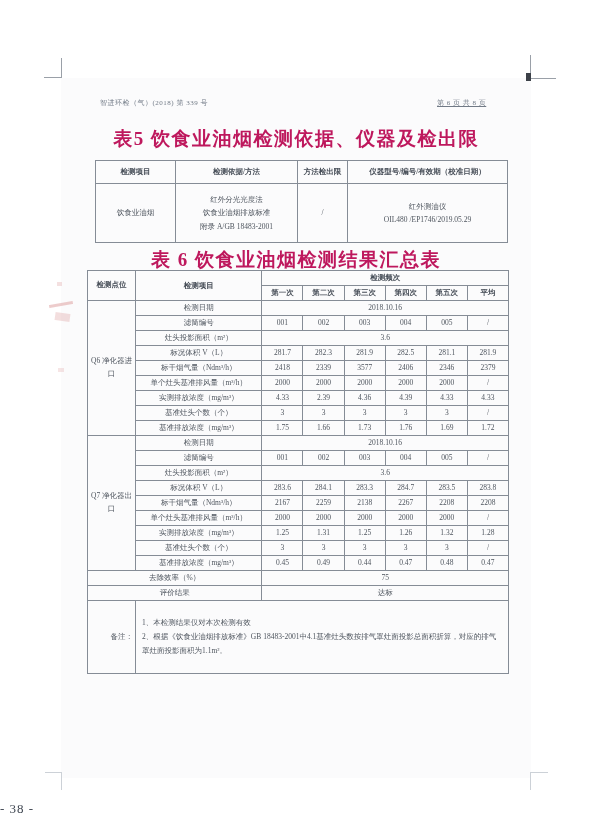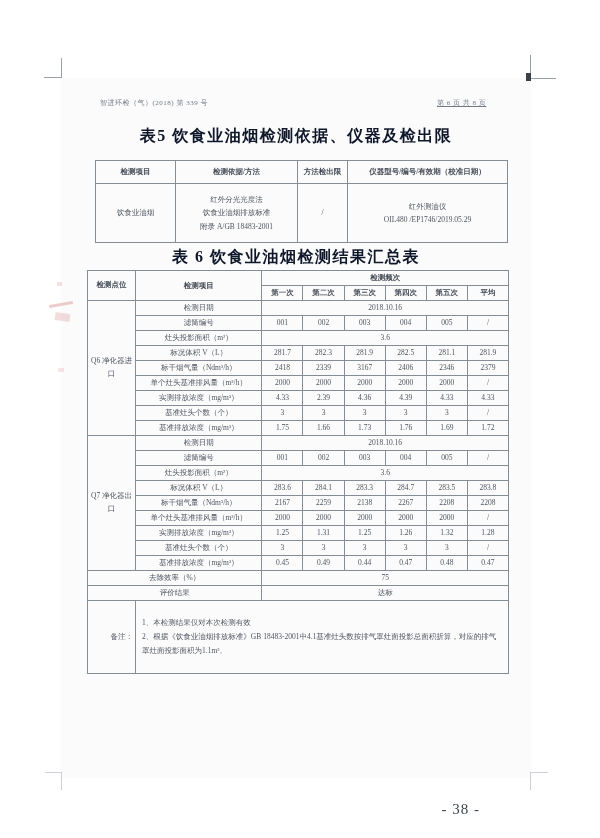--- a/index.html
+++ b/index.html
@@ -6,25 +6,25 @@
   body{
     width:600px;height:838px;position:relative;background:#ffffff;
     font-family:"Liberation Serif", serif;color:#4e555e;overflow:hidden;
   }
   .page-tint{position:absolute;left:61px;top:78px;width:470px;height:700px;
     background:rgba(130,140,160,0.035);pointer-events:none;}
   
   .hdr{position:absolute;top:98px;font-size:7px;color:#717a86;letter-spacing:.5px;}
   .hdr-left{left:100px;}
   .hdr-right{left:437px;text-decoration:underline;}
-  .footer{position:absolute;top:801px;left:0;width:480px;text-align:right;
-    font-size:15px;color:#3e4550;letter-spacing:1px;}
+  .footer{position:absolute;top:801px;left:0;width:480px;text-align:left;
+    font-size:13px;color:#3e4550;letter-spacing:1px;}
   
   .tbl-title{position:absolute;left:61px;width:470px;text-align:center;
-    font-size:16px;font-weight:bold;color:#0f172a;letter-spacing:1.5px;}
+    font-size:19px;font-weight:bold;color:#be185d;letter-spacing:1.5px;}
   .t5-title{top:126px;}
   .t6-title{top:247px;}
   
   table{border-collapse:collapse;table-layout:fixed;position:absolute;background:transparent;}
   th,td{border:1px solid #858c96;font-size:7.5px;font-weight:normal;color:#4e555e;
     text-align:center;vertical-align:middle;padding:0 2px;line-height:1.3;
     overflow:hidden;}
   th{font-weight:bold;color:#464d57;}
   
   .table5{left:95px;top:160px;width:412px;}
@@ -151,21 +151,21 @@
     <td>282.3</td>
     <td>281.9</td>
     <td>282.5</td>
     <td>281.1</td>
     <td>281.9</td>
   </tr>
   <tr>
     <td>标干烟气量（Ndm³/h）</td>
     <td>2418</td>
     <td>2339</td>
-    <td>3167</td>
+    <td>3577</td>
     <td>2406</td>
     <td>2346</td>
     <td>2379</td>
   </tr>
   <tr>
     <td>单个灶头基准排风量（m³/h）</td>
     <td>2000</td>
     <td>2000</td>
     <td>2000</td>
     <td>2000</td>

